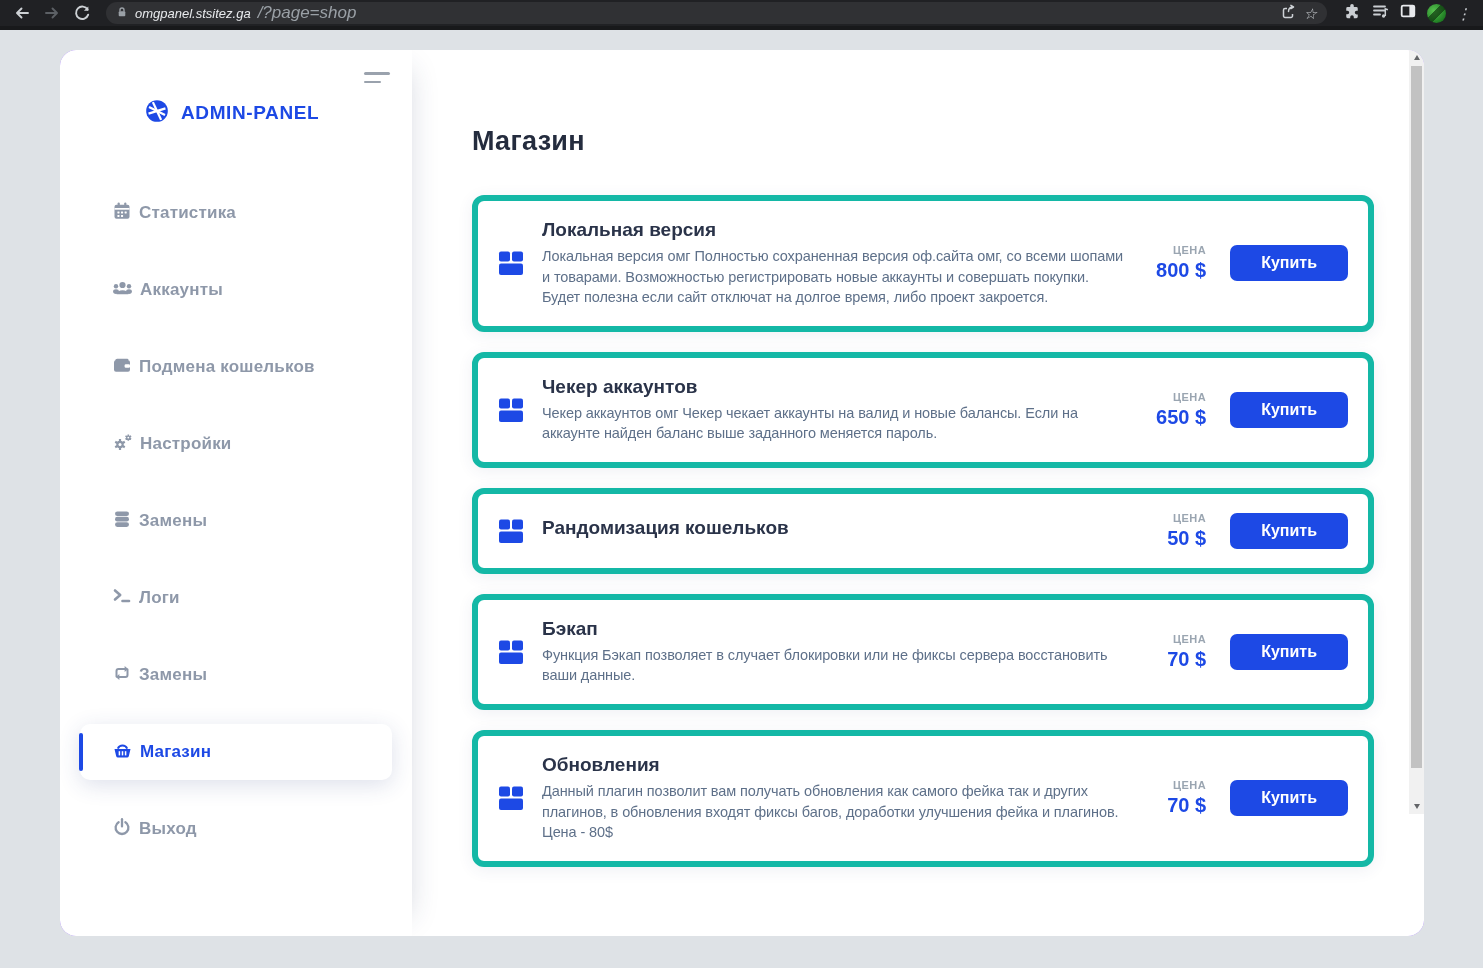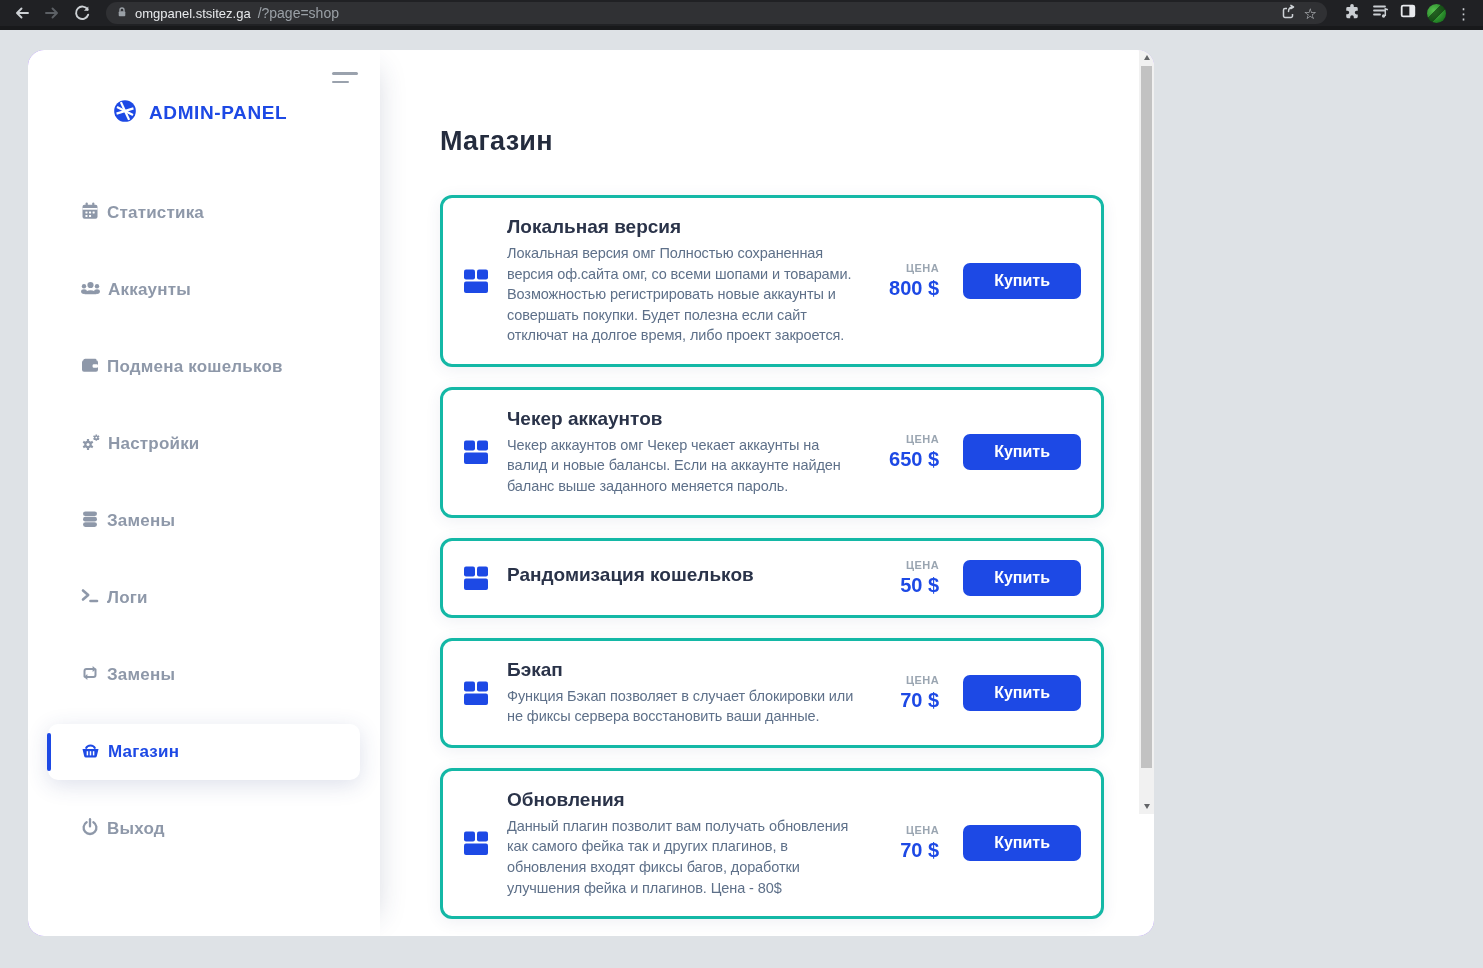--- a/index.html
+++ b/index.html
@@ -1,39 +1,39 @@
 <!DOCTYPE html>
 <html><head>
 <meta charset="utf-8">
 <style>
   * { box-sizing: border-box; margin: 0; padding: 0; }
   html,body { width:1483px; height:968px; overflow:hidden;
     font-family:"Liberation Sans", sans-serif; background:#dee2e6; }
 
   
   .chrome { height:30px; background:#202124; border-bottom:4px solid #18191b;
-    display:flex; align-items:center; padding:0 10px; gap:6px; }
+    display:flex; align-items:center; padding:0 10px; gap:6px;font-style:italic; }
   .nav-ico { width:24px; height:24px; display:flex; align-items:center; justify-content:center;
     border-radius:50%; flex:0 0 auto; cursor:pointer; }
   .omnibox { flex:1; height:22px; background:#303134; border-radius:12px; margin:0 10px 0 6px;
     display:flex; align-items:center; padding:0 10px; gap:7px; min-width:0; }
   .omni-host { color:#e8eaed; font-size:13px; white-space:nowrap; }
-  .omni-path { color:#9aa0a6; font-size:14px; white-space:nowrap; }
+  .omni-path { color:#9aa0a6; font-size:17px; white-space:nowrap; }
   .omni-spacer { flex:1; }
   .glyph { color:#c9cdd1; font-size:15px; line-height:1; }
   .chrome-right { display:flex; align-items:center; gap:10px; padding-right:2px; }
   .avatar { width:19px; height:19px; border-radius:50%;
     background:
       linear-gradient(135deg, transparent 38%, rgba(8,40,8,.6) 38% 62%, transparent 62%),
       radial-gradient(circle at 35% 35%, #57c24f, #1d7a21 75%);
     flex:0 0 auto; }
 
   
   .page { position:relative; height:934px; background:#dee2e6; }
-  .app { position:absolute; left:28px; top:20px; width:1126px; height:886px;
+  .app { position:absolute; left:60px; top:20px; width:1364px; height:886px;
     background:#8b5cf6; border-radius:16px; display:flex; overflow:hidden; }
 
   
   .sidebar { width:352px; flex:0 0 auto; position:relative; padding-top:48px;
     box-shadow:16px 0 28px -20px rgba(40,55,95,.22); z-index:2; background:#fff; }
   .brand { display:flex; align-items:center; gap:11px; margin-left:84px; }
   .brand-name { font-size:19px; font-weight:800; letter-spacing:.6px; color:#1d49e5; }
   .collapse { position:absolute; top:22px; right:22px; cursor:pointer; }
   .collapse .bar { height:2.6px; background:#9aa2ad; border-radius:2px; }
   .collapse .b1 { width:26px; }
@@ -49,21 +49,21 @@
     box-shadow:0 5px 22px rgba(45,65,130,.16); }
   .nav-item.active::before { content:""; position:absolute; left:-1px; top:9px; bottom:9px;
     width:4px; border-radius:3px; background:#1d49e5; }
 
   
   .main { flex:1; padding:76px 50px 40px 60px; position:relative; background:#fff; min-width:0; }
   .page-title { font-size:27px; font-weight:800; color:#242c3e; letter-spacing:.3px;
     margin-bottom:38px; }
 
   .product { display:flex; align-items:center; background:#fff;
-    border:3px solid #14b8a6; border-radius:12px;
+    border:6px solid #14b8a6; border-radius:12px;
     box-shadow:0 3px 16px rgba(55,70,120,.08);
     padding:18px 20px 18px 18px; margin-bottom:20px; }
   .p-icon { width:30px; height:30px; margin-right:16px; flex:0 0 auto; }
   .p-text { flex:1; padding-right:16px; min-width:0; }
   .p-name { font-size:19px; font-weight:700; color:#2a3349; margin-bottom:5px; }
   .p-desc { font-size:14.5px; color:#5e7089; line-height:1.42; max-width:615px;
     letter-spacing:-0.1px; }
   .p-price { text-align:right; margin-right:24px; min-width:64px; flex:0 0 auto; }
   .p-price-label { font-size:11px; font-weight:700; color:#9aa5b1; letter-spacing:.5px; }
   .p-price-value { font-size:20px; font-weight:800; color:#1d49e5; margin-top:3px; }

